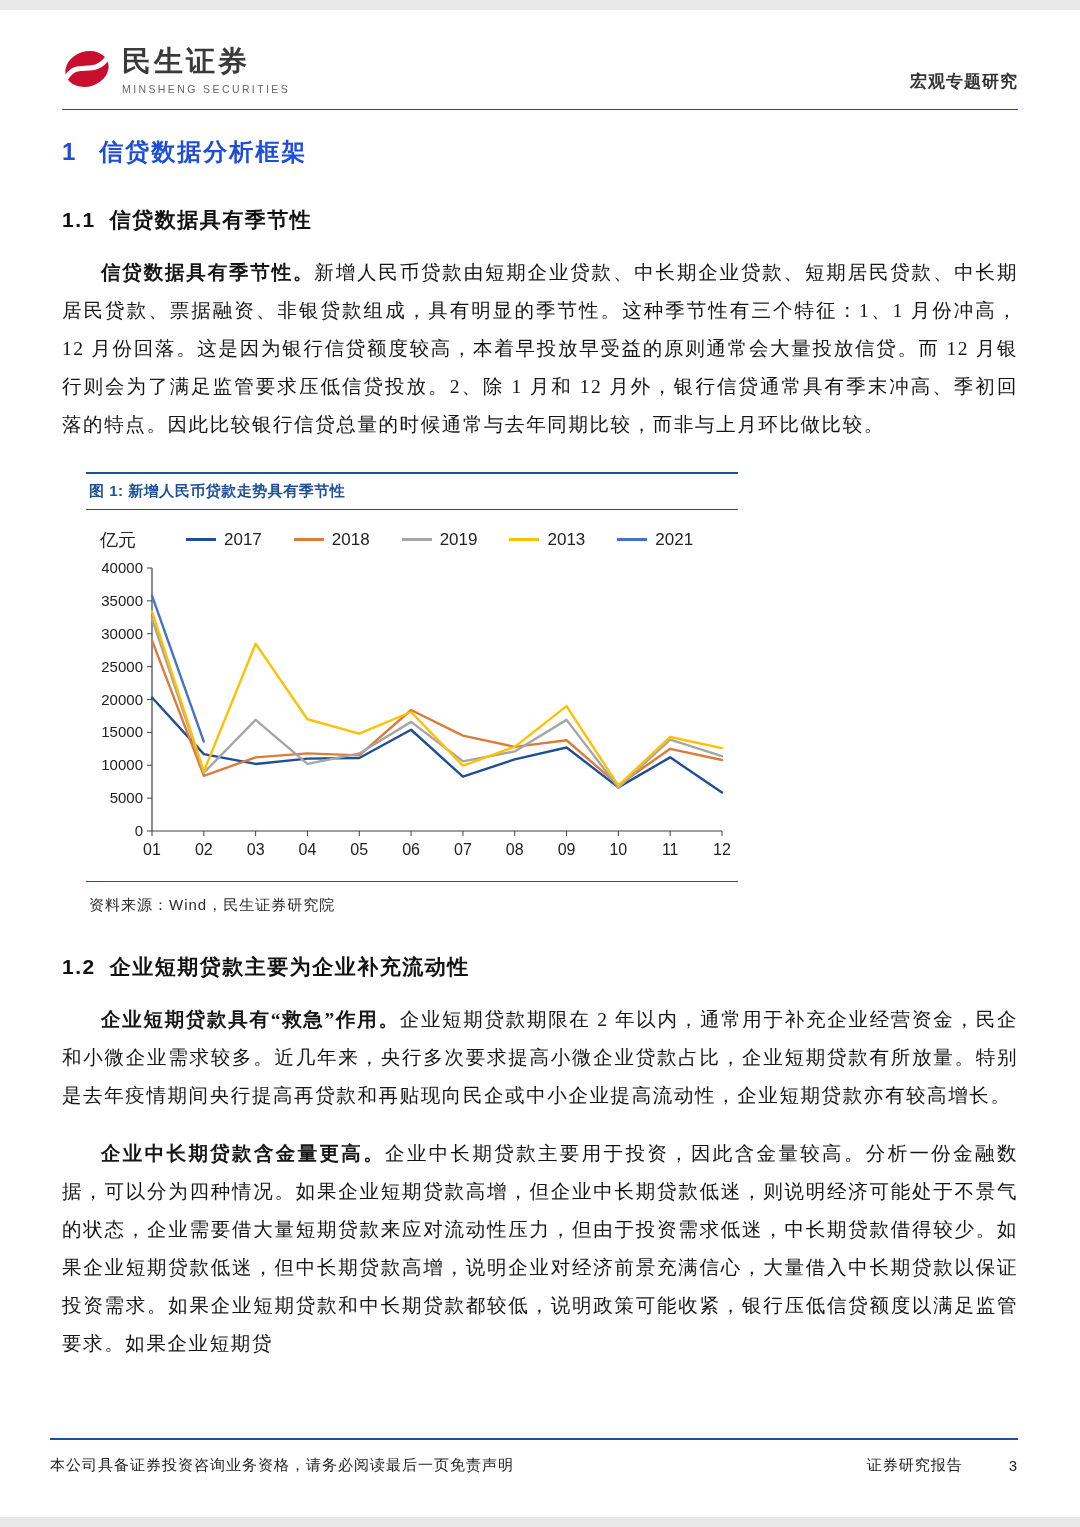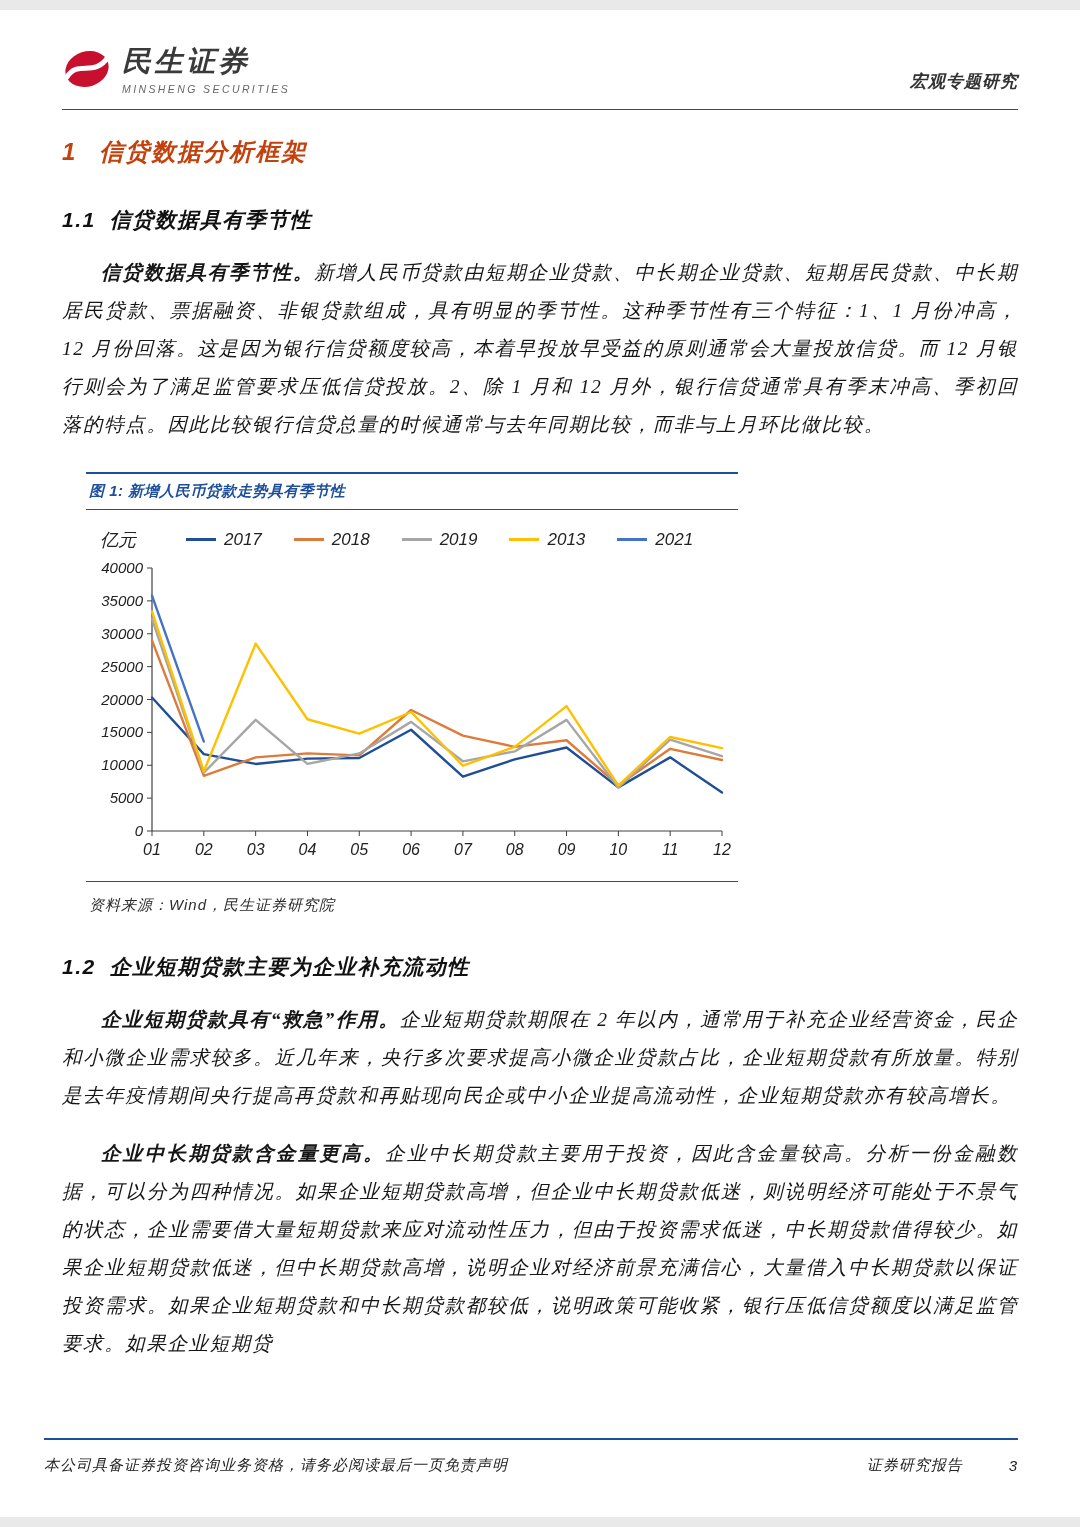--- a/index.html
+++ b/index.html
@@ -6,21 +6,20 @@
   .page{
     position:relative;
     width:1080px;height:1507px;
     margin:10px auto;
     background:#ffffff;
     box-sizing:border-box;
     padding:36px 62px 16px;
     font-family:"Liberation Serif","DejaVu Serif",serif;
     color:#161616;
     overflow:hidden;
-    font-style:italic;
   }
   
   .header{
     display:flex;justify-content:space-between;align-items:flex-end;
     border-bottom:1.5px solid #1d4f9c;
     padding-bottom:14px;
   }
   .brand{display:flex;align-items:flex-start;gap:10px;}
   .brand-mark{width:50px;height:46px;flex:0 0 auto;}
   .brand-text .cn{
@@ -32,21 +31,21 @@
     font-size:10.5px;color:#666;letter-spacing:2.4px;margin-top:5px;
   }
   .report-type{
     font-family:"Liberation Sans","DejaVu Sans",sans-serif;
     font-size:17px;font-weight:bold;color:#333;padding-bottom:2px;letter-spacing:1px;
   }
   
   .h1{
     margin-top:26px;
     font-family:"Liberation Sans","DejaVu Sans",sans-serif;
-    font-size:24px;font-weight:bold;color:#c2410c;letter-spacing:2px;
+    font-size:24px;font-weight:bold;color:#1d4ed8;letter-spacing:2px;
   }
   .h1 .sec-num{margin-right:22px;}
   .h2{
     margin-top:38px;
     font-family:"Liberation Sans","DejaVu Sans",sans-serif;
     font-size:21px;font-weight:bold;color:#111;letter-spacing:1.5px;
   }
   .h2 .sec-num{margin-right:14px;}
   
   .para{
@@ -76,21 +75,21 @@
   .unit{font-size:18px;color:#222;margin-left:14px;}
   .legend{display:flex;gap:32px;margin-left:50px;font-size:17px;color:#222;text-align:center;}
   .legend-item{display:flex;align-items:center;gap:8px;}
   .legend-swatch{display:inline-block;width:30px;height:3px;}
   svg text{font-family:"Liberation Sans","DejaVu Sans",sans-serif;}
   .fig-source{
     font-family:"Liberation Sans","DejaVu Sans",sans-serif;
     font-size:15px;color:#2b2b2b;margin:14px 0 0 3px;letter-spacing:1px;
   }
   
-  .footer{position:absolute;left:44px;right:62px;bottom:42px;}
+  .footer{position:absolute;left:50px;right:62px;bottom:42px;}
   .footer-rule{border-top:2px solid #1d4f9c;}
   .footer-row{
     display:flex;justify-content:space-between;align-items:center;
     padding-top:16px;
     font-family:"Liberation Sans","DejaVu Sans",sans-serif;
     font-size:15px;color:#222;letter-spacing:1px;
   }
   .footer-right{display:flex;gap:46px;align-items:center;}
 </style>
 </head>

